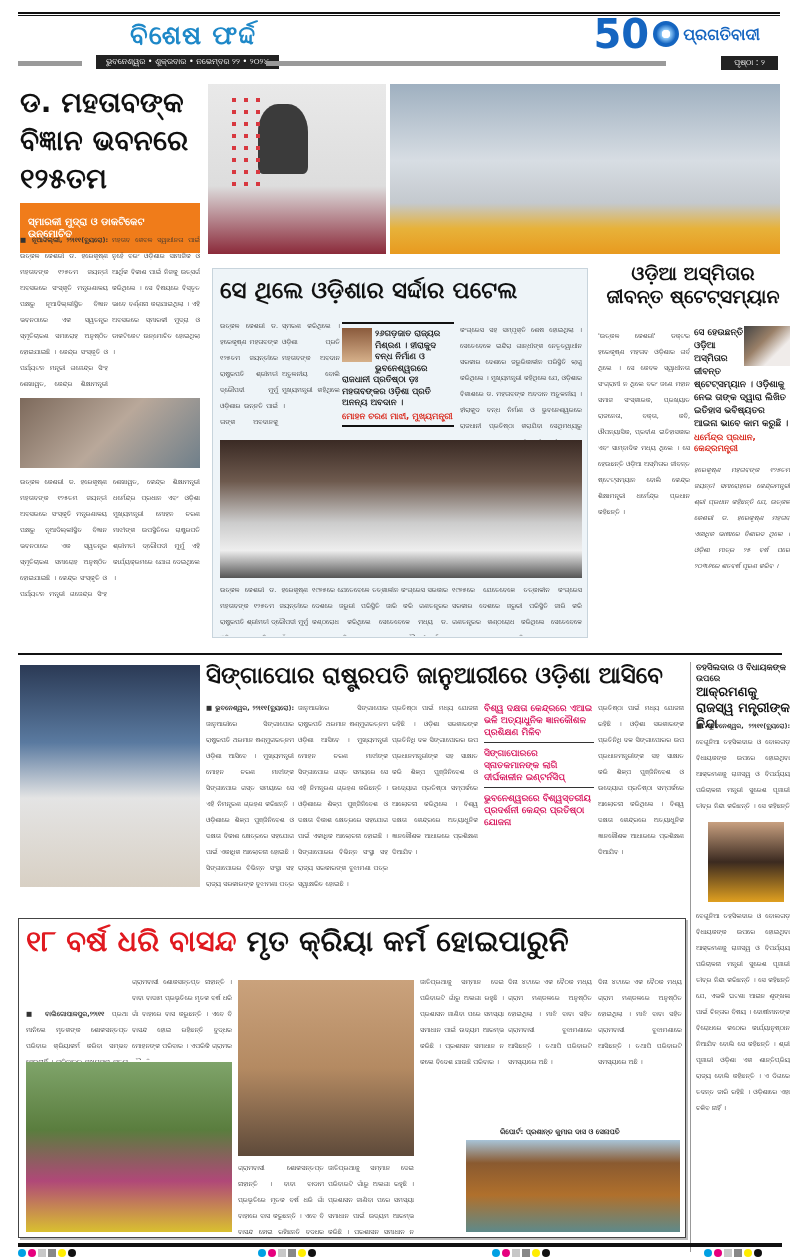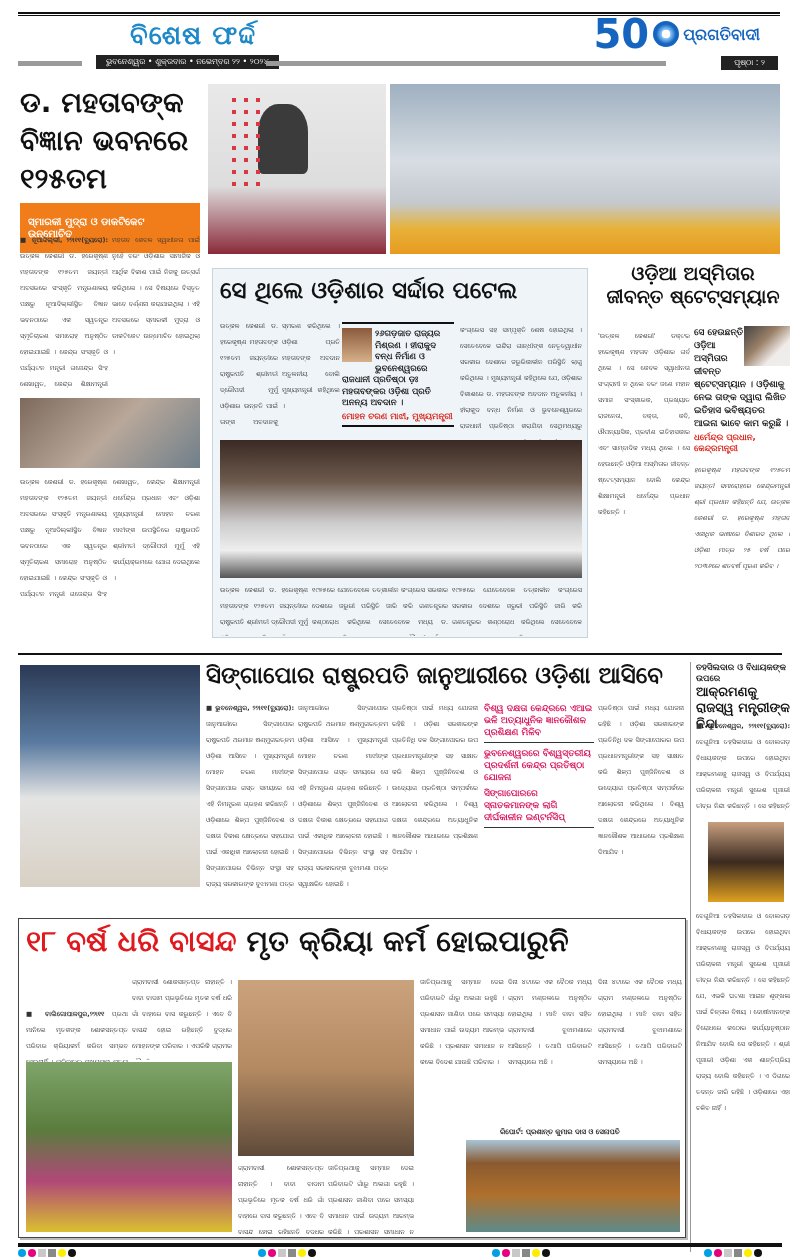--- a/index.html
+++ b/index.html
@@ -96,22 +96,22 @@
 <div class="abs photo" style="left:20px;top:665px;width:180px;height:222px;background:linear-gradient(180deg,#2b3a55 0%,#5a7aa0 35%,#e4e4e4 60%,#d8d0c4 100%);"></div>
 <div class="abs headline" style="left:206px;top:663px;width:480px;font-size:23px;">ସିଙ୍ଗାପୋର ରାଷ୍ଟ୍ରପତି ଜାନୁଆରୀରେ ଓଡ଼ିଶା ଆସିବେ</div>
 <div class="abs col-text" style="left:206px;top:700px;width:88px;height:190px;">
   <b>■ ଭୁବନେଶ୍ୱର, ୨୨ା୧୧(ବ୍ୟୁରୋ):</b>
   <span>ଜାନୁଆରୀରେ ସିଙ୍ଗାପୋର ରାଷ୍ଟ୍ରପତି ଥରମାନ ଷଣ୍ମୁଗରତ୍ନମ ଓଡ଼ିଶା ଆସିବେ । ମୁଖ୍ୟମନ୍ତ୍ରୀ ମୋହନ ଚରଣ ମାଝୀଙ୍କ ସିଙ୍ଗାପୋର ଗସ୍ତ ସମୟରେ ସେ ଏହି ନିମନ୍ତ୍ରଣ ଗ୍ରହଣ କରିଛନ୍ତି । ଓଡ଼ିଶାରେ ଶିଳ୍ପ ପୁଞ୍ଜିନିବେଶ ଓ ଦକ୍ଷତା ବିକାଶ କ୍ଷେତ୍ରରେ ସହଯୋଗ ପାଇଁ ଏକାଧିକ ଆଲୋଚନା ହୋଇଛି । ସିଙ୍ଗାପୋରର ବିଭିନ୍ନ ସଂସ୍ଥା ସହ ରାଜ୍ୟ ସରକାରଙ୍କ ବୁଝାମଣା ପତ୍ର ସ୍ୱାକ୍ଷରିତ ହୋଇଛି ।</span>
 </div>
 <div class="abs col-text" style="left:298px;top:700px;width:90px;height:190px;">ଜାନୁଆରୀରେ ସିଙ୍ଗାପୋର ରାଷ୍ଟ୍ରପତି ଥରମାନ ଷଣ୍ମୁଗରତ୍ନମ ଓଡ଼ିଶା ଆସିବେ । ମୁଖ୍ୟମନ୍ତ୍ରୀ ମୋହନ ଚରଣ ମାଝୀଙ୍କ ସିଙ୍ଗାପୋର ଗସ୍ତ ସମୟରେ ସେ ଏହି ନିମନ୍ତ୍ରଣ ଗ୍ରହଣ କରିଛନ୍ତି । ଓଡ଼ିଶାରେ ଶିଳ୍ପ ପୁଞ୍ଜିନିବେଶ ଓ ଦକ୍ଷତା ବିକାଶ କ୍ଷେତ୍ରରେ ସହଯୋଗ ପାଇଁ ଏକାଧିକ ଆଲୋଚନା ହୋଇଛି । ସିଙ୍ଗାପୋରର ବିଭିନ୍ନ ସଂସ୍ଥା ସହ ରାଜ୍ୟ ସରକାରଙ୍କ ବୁଝାମଣା ପତ୍ର ସ୍ୱାକ୍ଷରିତ ହୋଇଛି ।</div>
 <div class="abs col-text" style="left:392px;top:700px;width:86px;height:190px;">ପ୍ରତିଷ୍ଠା ପାଇଁ ମଧ୍ୟ ଯୋଜନା ରହିଛି । ଓଡ଼ିଶା ସରକାରଙ୍କ ପ୍ରତିନିଧି ଦଳ ସିଙ୍ଗାପୋରର ଉପ ପ୍ରଧାନମନ୍ତ୍ରୀଙ୍କ ସହ ସାକ୍ଷାତ କରି ଶିଳ୍ପ ପୁଞ୍ଜିନିବେଶ ଓ ଉଦ୍ୟୋଗ ପ୍ରତିଷ୍ଠା ସମ୍ପର୍କରେ ଆଲୋଚନା କରିଥିଲେ । ବିଶ୍ୱ ଦକ୍ଷତା କେନ୍ଦ୍ରରେ ଅତ୍ୟାଧୁନିକ ଜ୍ଞାନକୌଶଳ ଆଧାରରେ ପ୍ରଶିକ୍ଷଣ ଦିଆଯିବ ।</div>
 <div class="abs" style="left:484px;top:702px;width:110px;">
   <div class="pink" style="font-size:9px;line-height:12px;padding-bottom:4px;border-bottom:1px solid #333;">ବିଶ୍ୱ ଦକ୍ଷତା କେନ୍ଦ୍ରରେ ଏଆଇ ଭଳି ଅତ୍ୟାଧୁନିକ ଜ୍ଞାନକୌଶଳ ପ୍ରଶିକ୍ଷଣ ମିଳିବ</div>
+  <div class="pink" style="font-size:9px;line-height:12px;padding:4px 0;border-bottom:1px solid #333;">ସିଙ୍ଗାପୋରରେ ସ୍ନାତକମାନଙ୍କ ଲାଗି ଦୀର୍ଘକାଳୀନ ଇଣ୍ଟର୍ନସିପ୍</div>
   <div class="pink" style="font-size:9px;line-height:12px;padding-top:4px;">ଭୁବନେଶ୍ୱରରେ ବିଶ୍ୱସ୍ତରୀୟ ପ୍ରଦର୍ଶନୀ କେନ୍ଦ୍ର ପ୍ରତିଷ୍ଠା ଯୋଜନା</div>
-  <div class="pink" style="font-size:9px;line-height:12px;padding:4px 0;border-bottom:1px solid #333;">ସିଙ୍ଗାପୋରରେ ସ୍ନାତକମାନଙ୍କ ଲାଗି ଦୀର୍ଘକାଳୀନ ଇଣ୍ଟର୍ନସିପ୍</div>
 </div>
 <div class="abs col-text" style="left:598px;top:700px;width:86px;height:190px;">ପ୍ରତିଷ୍ଠା ପାଇଁ ମଧ୍ୟ ଯୋଜନା ରହିଛି । ଓଡ଼ିଶା ସରକାରଙ୍କ ପ୍ରତିନିଧି ଦଳ ସିଙ୍ଗାପୋରର ଉପ ପ୍ରଧାନମନ୍ତ୍ରୀଙ୍କ ସହ ସାକ୍ଷାତ କରି ଶିଳ୍ପ ପୁଞ୍ଜିନିବେଶ ଓ ଉଦ୍ୟୋଗ ପ୍ରତିଷ୍ଠା ସମ୍ପର୍କରେ ଆଲୋଚନା କରିଥିଲେ । ବିଶ୍ୱ ଦକ୍ଷତା କେନ୍ଦ୍ରରେ ଅତ୍ୟାଧୁନିକ ଜ୍ଞାନକୌଶଳ ଆଧାରରେ ପ୍ରଶିକ୍ଷଣ ଦିଆଯିବ ।</div>
 
 <div class="abs vline" style="left:690px;top:662px;height:590px;"></div>
 
 <div class="abs" style="left:696px;top:662px;width:94px;">
   <div style="font-size:8.5px;font-weight:bold;line-height:11px;">ତହସିଲଦାର ଓ ବିଧାୟକଙ୍କ ଉପରେ</div>
   <div class="headline" style="font-size:13px;line-height:16px;">ଆକ୍ରମଣକୁ ରାଜସ୍ୱ ମନ୍ତ୍ରୀଙ୍କ ନିନ୍ଦା</div>
 </div>
 <div class="abs col-text" style="left:696px;top:718px;width:94px;height:100px;">

